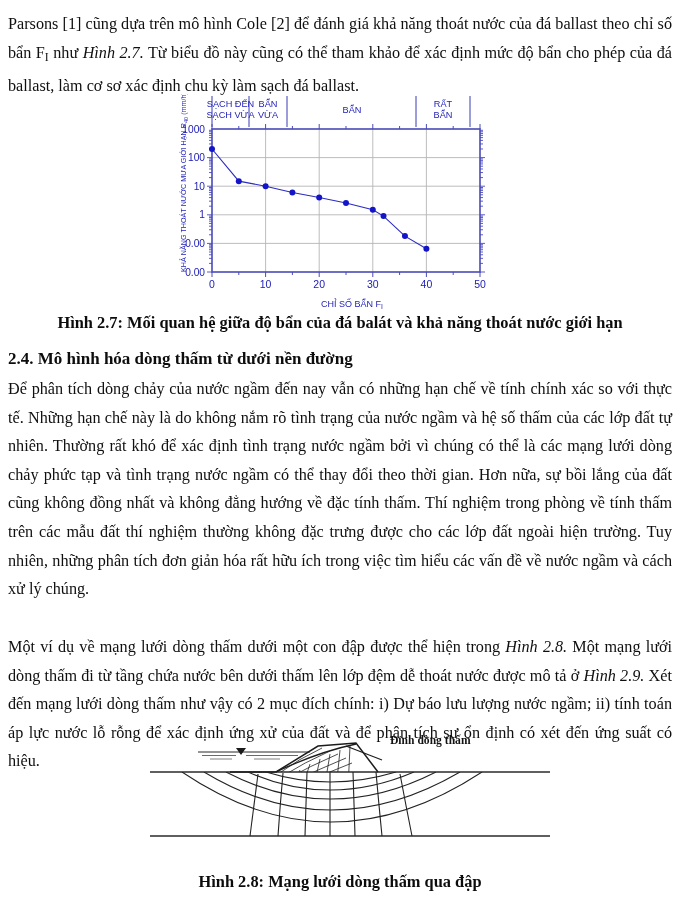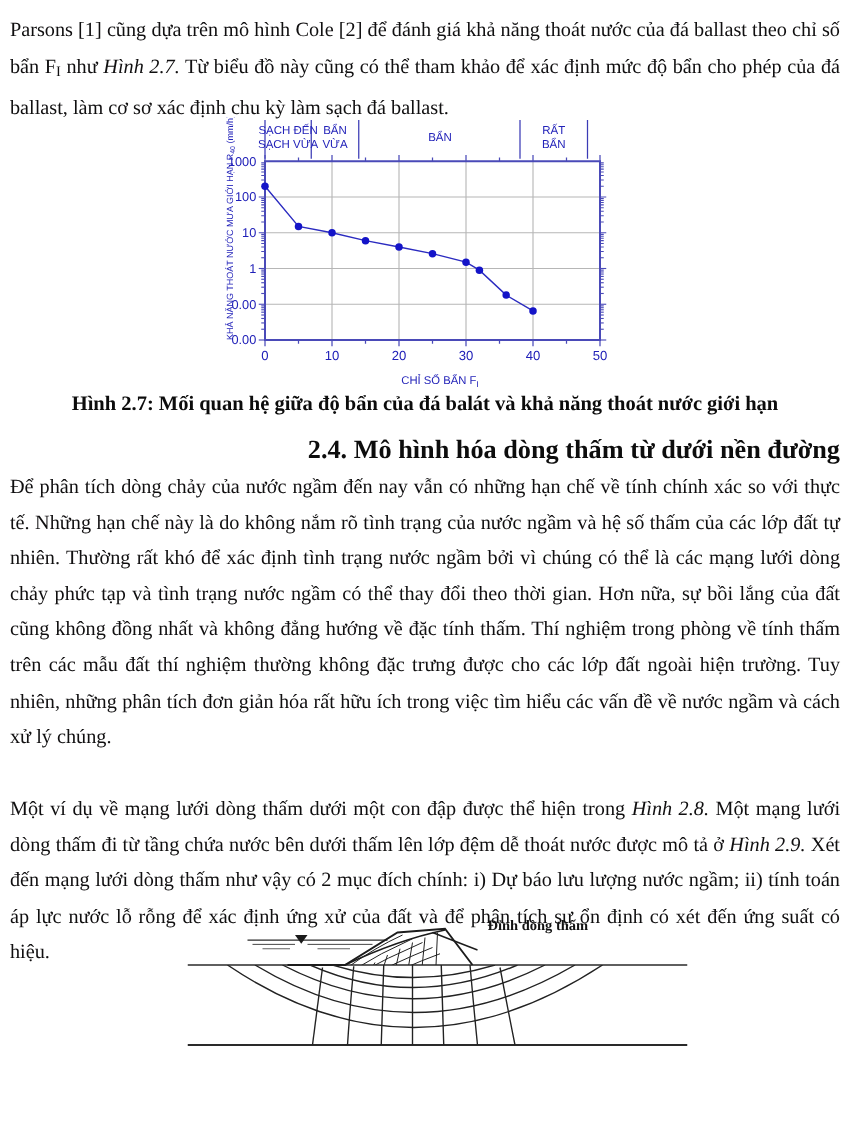--- a/index.html
+++ b/index.html
@@ -33,25 +33,24 @@
     text-justify: inter-word;
     color: #100f10;
   }
   .body-text p { margin: 0; }
   .italic { font-style: italic; }
 
   .section-head {
     position: absolute;
     left: 8px;
     width: 664px;
-    font-size: 21px;
+    font-size: 17px;
     line-height: 26px;
     font-weight: bold;
     color: #0d0d0d;
-    text-align: right;
   }
 
   .fig-caption {
     position: absolute;
     left: 0;
     width: 680px;
     text-align: center;
     font-size: 16.4px;
     font-weight: bold;
     color: #0c0c0c;
@@ -341,14 +340,15 @@
         <path d="M76,42 Q180,96 286,42" fill="none" stroke="#222" stroke-width="1.1"></path>
         <path d="M54,42 Q180,118 310,42" fill="none" stroke="#222" stroke-width="1.1"></path>
         <path d="M32,42 Q180,142 332,42" fill="none" stroke="#222" stroke-width="1.1"></path>
       </g>
 
       <line x1="196" y1="16" x2="232" y2="30" stroke="#1c1c1c" stroke-width="1.2"></line>
       <text id="fn-annot" x="240" y="14" font-family="Liberation Serif, serif" font-size="11.6" font-weight="bold" fill="#121212">Đỉnh dòng thấm</text>
     </svg>
   </div>
 
+  <div class="fig-caption" style="top:872px;">Hình 2.8: Mạng lưới dòng thấm qua đập</div>
 
 </div>
 
 </body></html>

